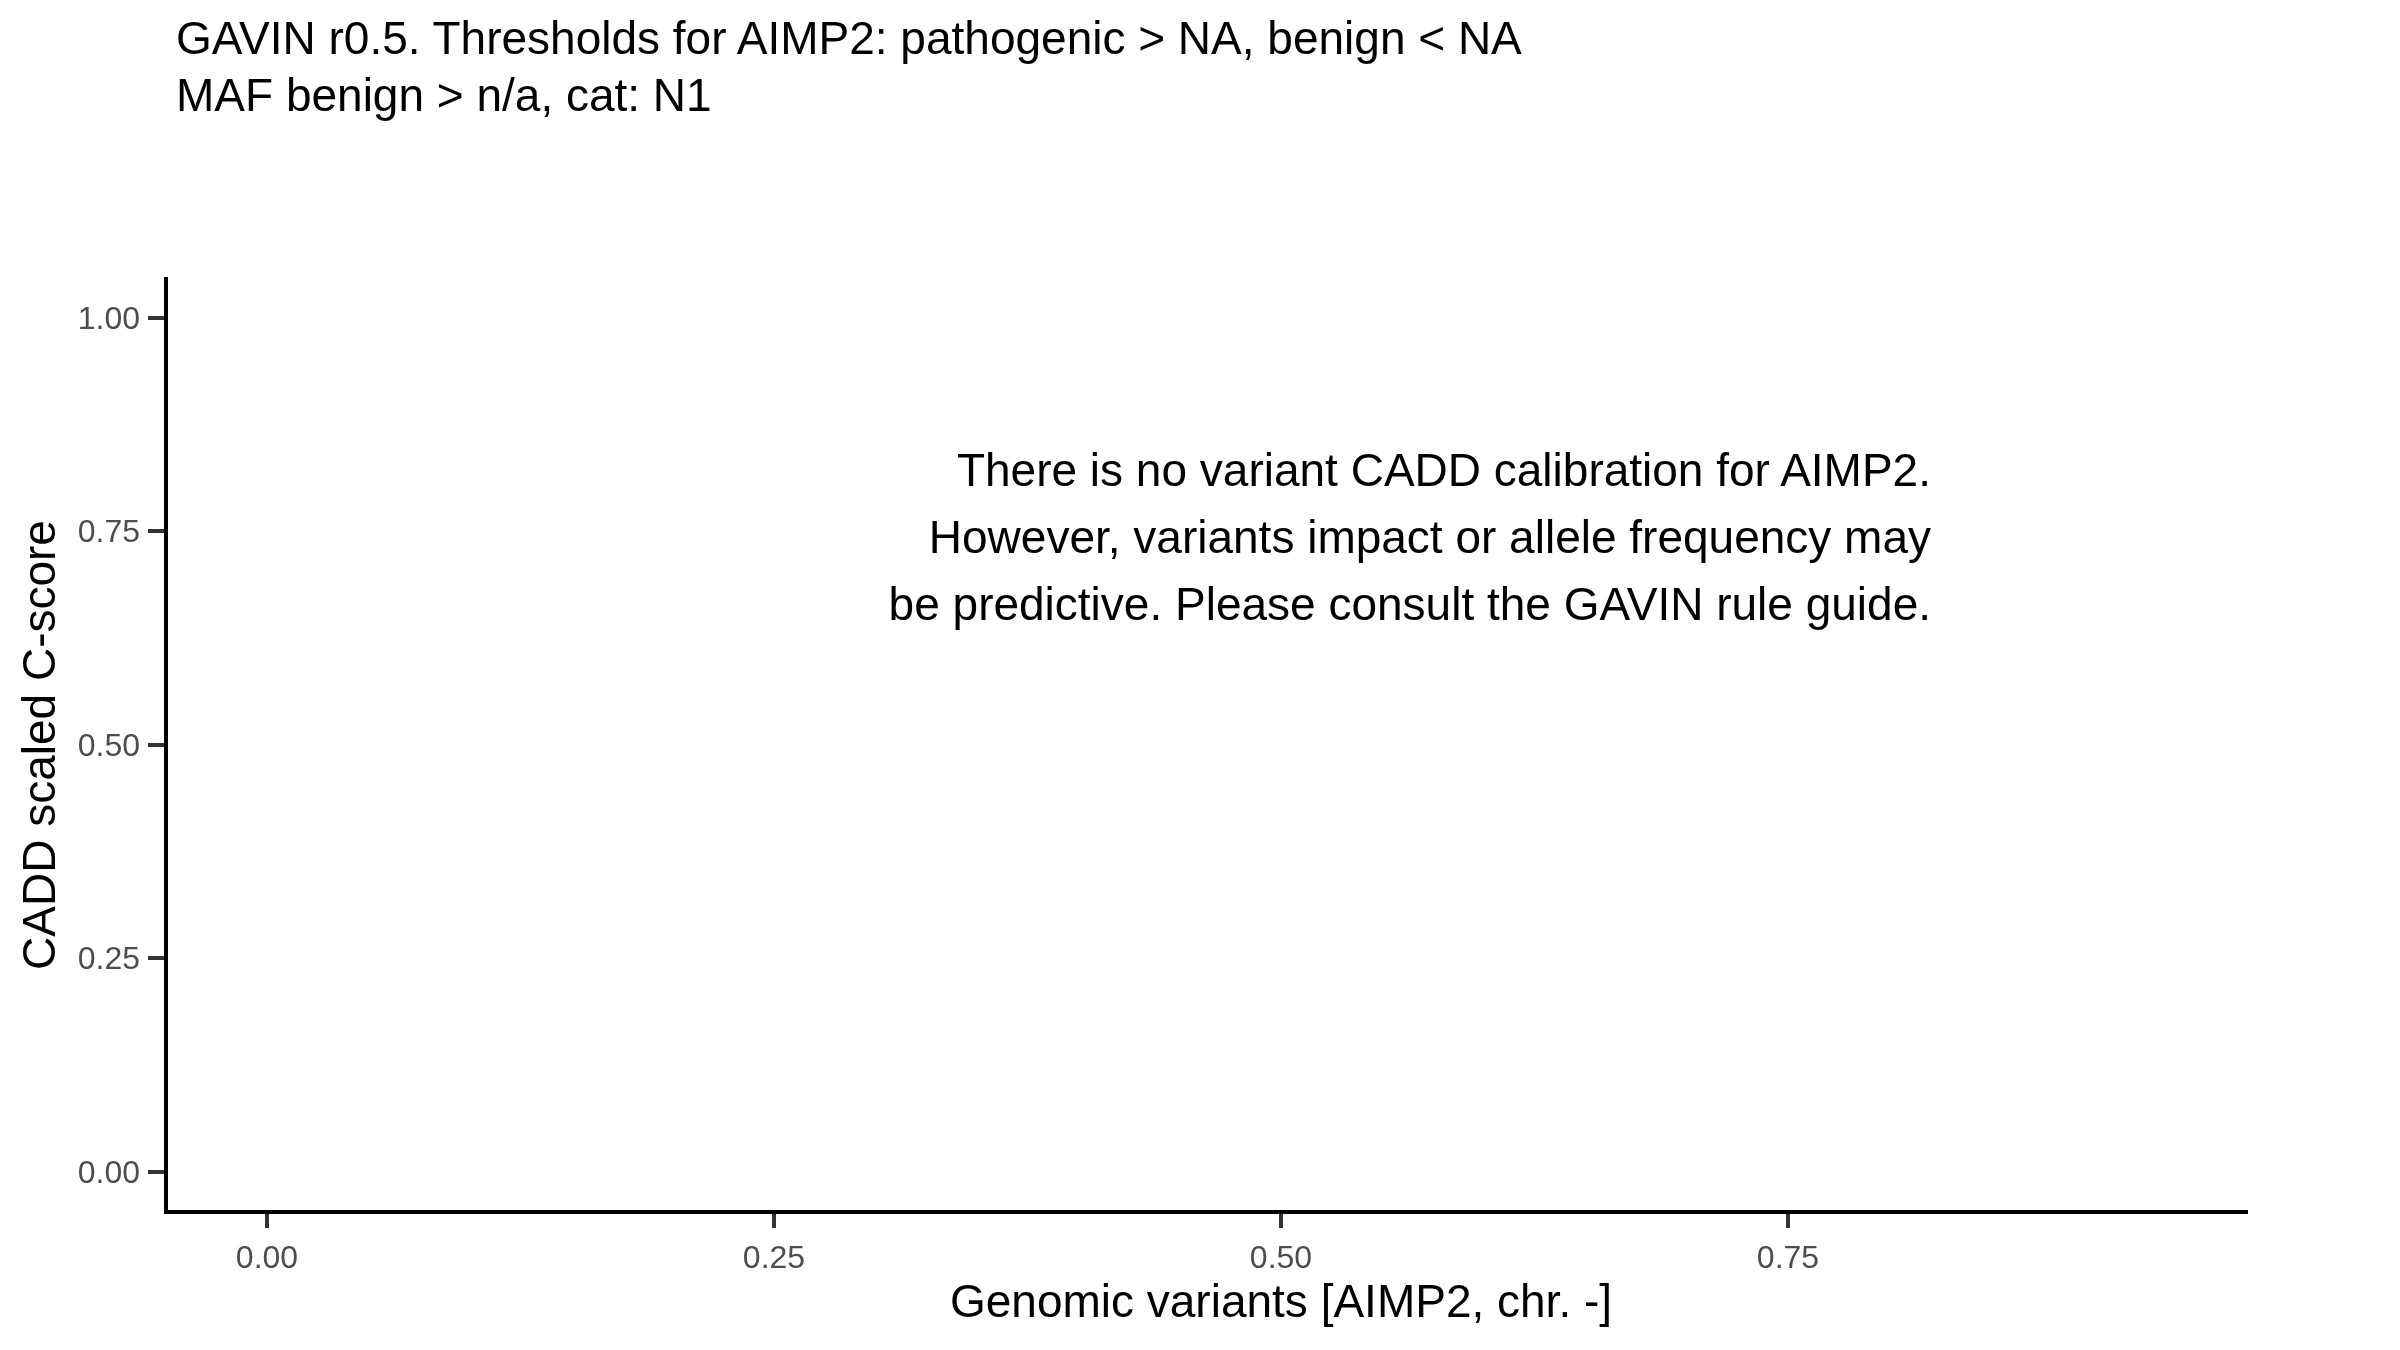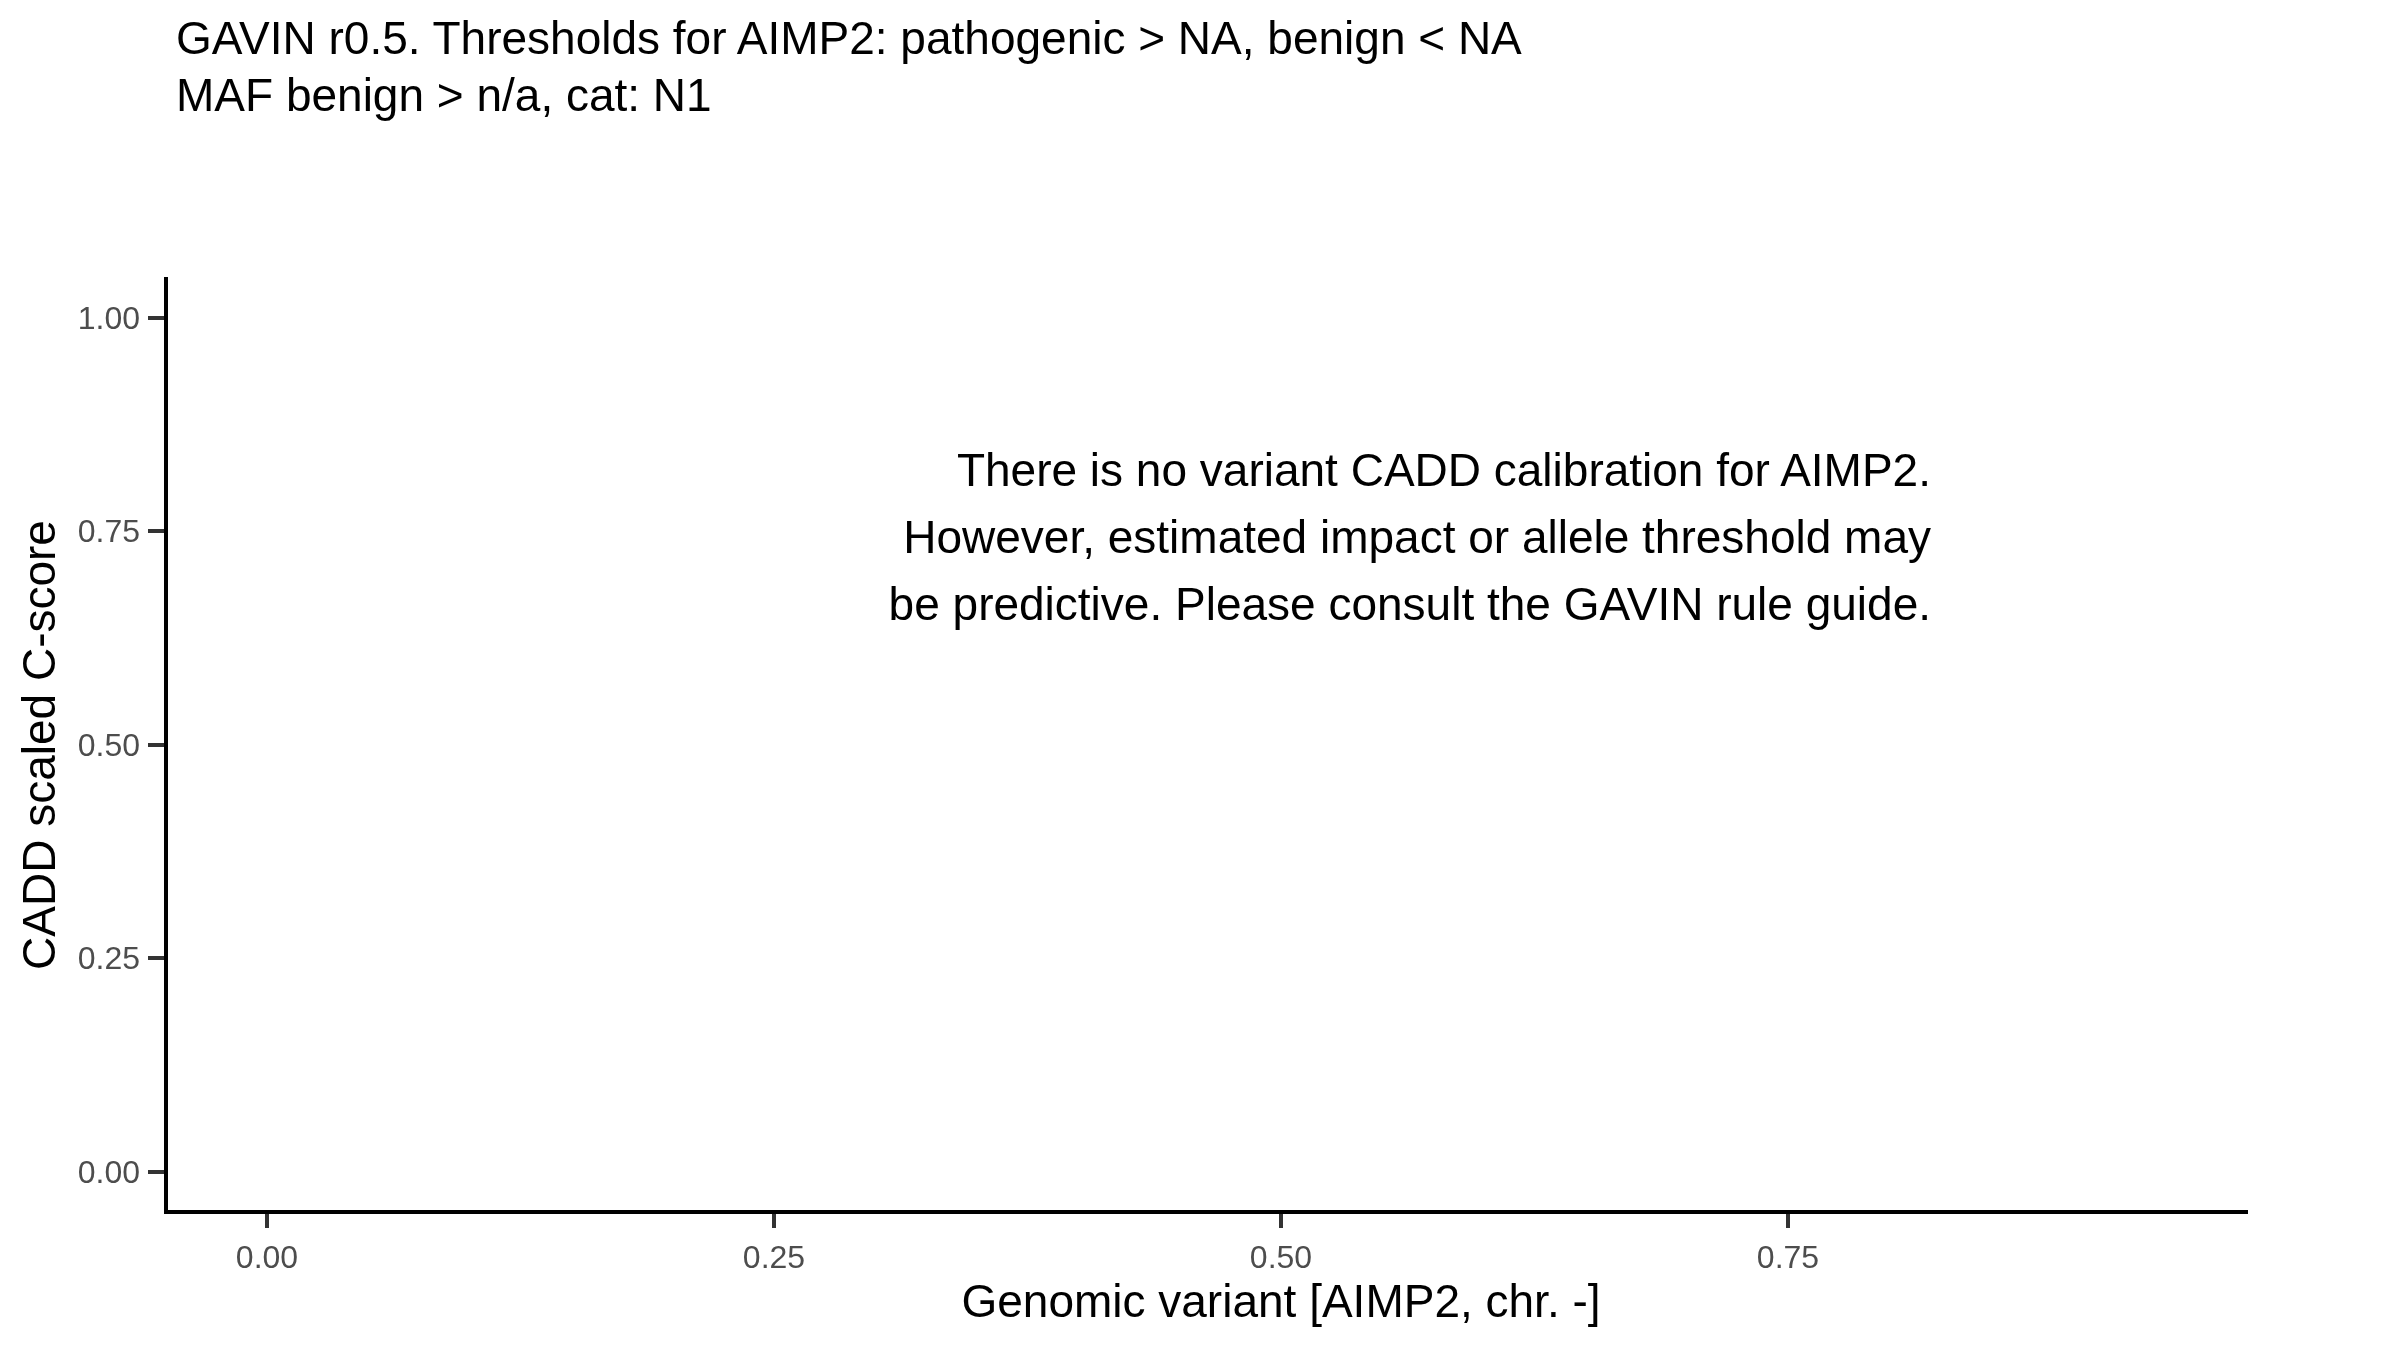--- a/index.html
+++ b/index.html
@@ -131,21 +131,21 @@
   <div class="tick-mark x" style="left:1786px"></div>
   <div class="tick-mark x" style="left:2293px"></div>
 
   <div class="tick-label x" style="left:177px">0.00</div>
   <div class="tick-label x" style="left:684px">0.25</div>
   <div class="tick-label x" style="left:1191px">0.50</div>
   <div class="tick-label x" style="left:1698px">0.75</div>
   <div class="tick-label x" style="left:2205px">1.00</div>
 
   <div class="y-axis-title">CADD scaled C-score</div>
-  <div class="x-axis-title">Genomic variant [AIMP2, chr. -]</div>
+  <div class="x-axis-title">Genomic variants [AIMP2, chr. -]</div>
 
   <div class="annotation">
     <div>There is no variant CADD calibration for AIMP2.</div>
-    <div>However, estimated impact or allele threshold may</div>
+    <div>However, variants impact or allele frequency may</div>
     <div>be predictive. Please consult the GAVIN rule guide.</div>
   </div>
 
 </div>
 
 </body></html>

